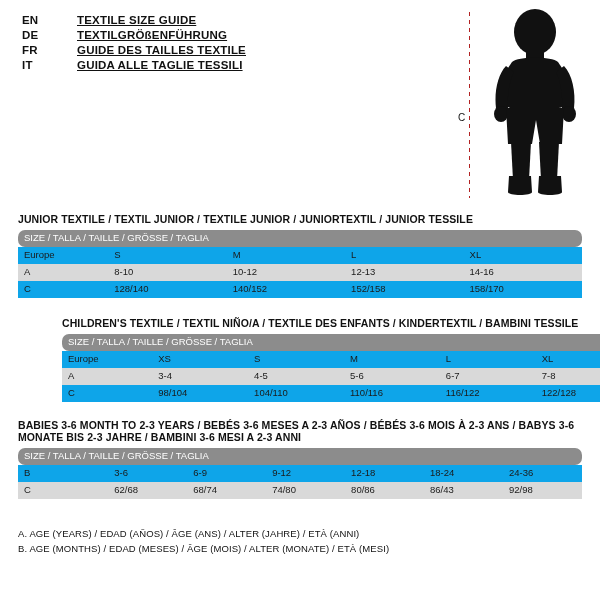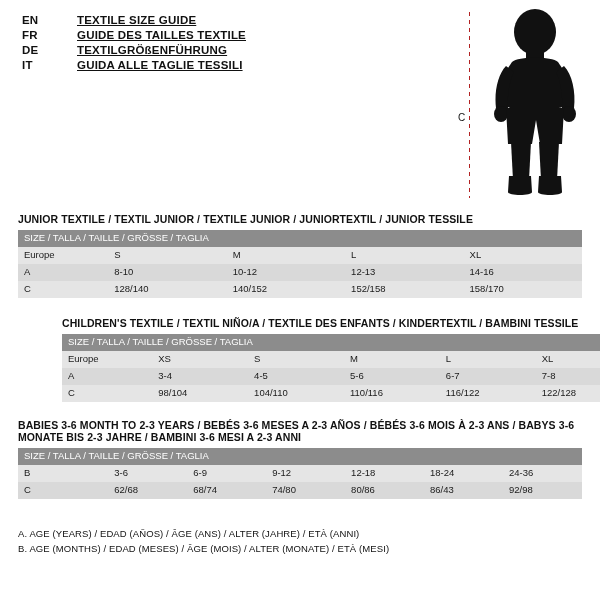--- a/index.html
+++ b/index.html
@@ -108,23 +108,24 @@
     vertical-align: middle;
     line-height: 1.15;
   }
   tr.row-head td {
     background: #8c8c8c;
     color: #ffffff;
     font-size: 9.5px;
     font-weight: normal;
     padding-top: 3px;
     padding-bottom: 3px;
+    border-radius: 7px;
   }
   tr.row-plain td {
-    background: #e5e5e5;
+    background: #0ea5e9;
   }
   tr.row-grey td {
     background: #d9d9d9;
   }
 
   
   .legend {
     position: absolute;
     left: 18px;
     width: 564px;
@@ -140,26 +141,26 @@
 <body>
 
 <div class="page">
 
   <div class="header">
     <div class="hdr-row">
       <div class="hdr-lang">EN</div>
       <div class="hdr-title">TEXTILE SIZE GUIDE</div>
     </div>
     <div class="hdr-row">
+      <div class="hdr-lang">DE</div>
+      <div class="hdr-title">TEXTILGRÖßENFÜHRUNG</div>
+    </div>
+    <div class="hdr-row">
       <div class="hdr-lang">FR</div>
       <div class="hdr-title">GUIDE DES TAILLES TEXTILE</div>
-    </div>
-    <div class="hdr-row">
-      <div class="hdr-lang">DE</div>
-      <div class="hdr-title">TEXTILGRÖßENFÜHRUNG</div>
     </div>
     <div class="hdr-row">
       <div class="hdr-lang">IT</div>
       <div class="hdr-title">GUIDA ALLE TAGLIE TESSILI</div>
     </div>
   </div>
 
   <div class="figure-area">
     <div class="fig-dashline"></div>
     <div class="fig-c-label">C</div>

